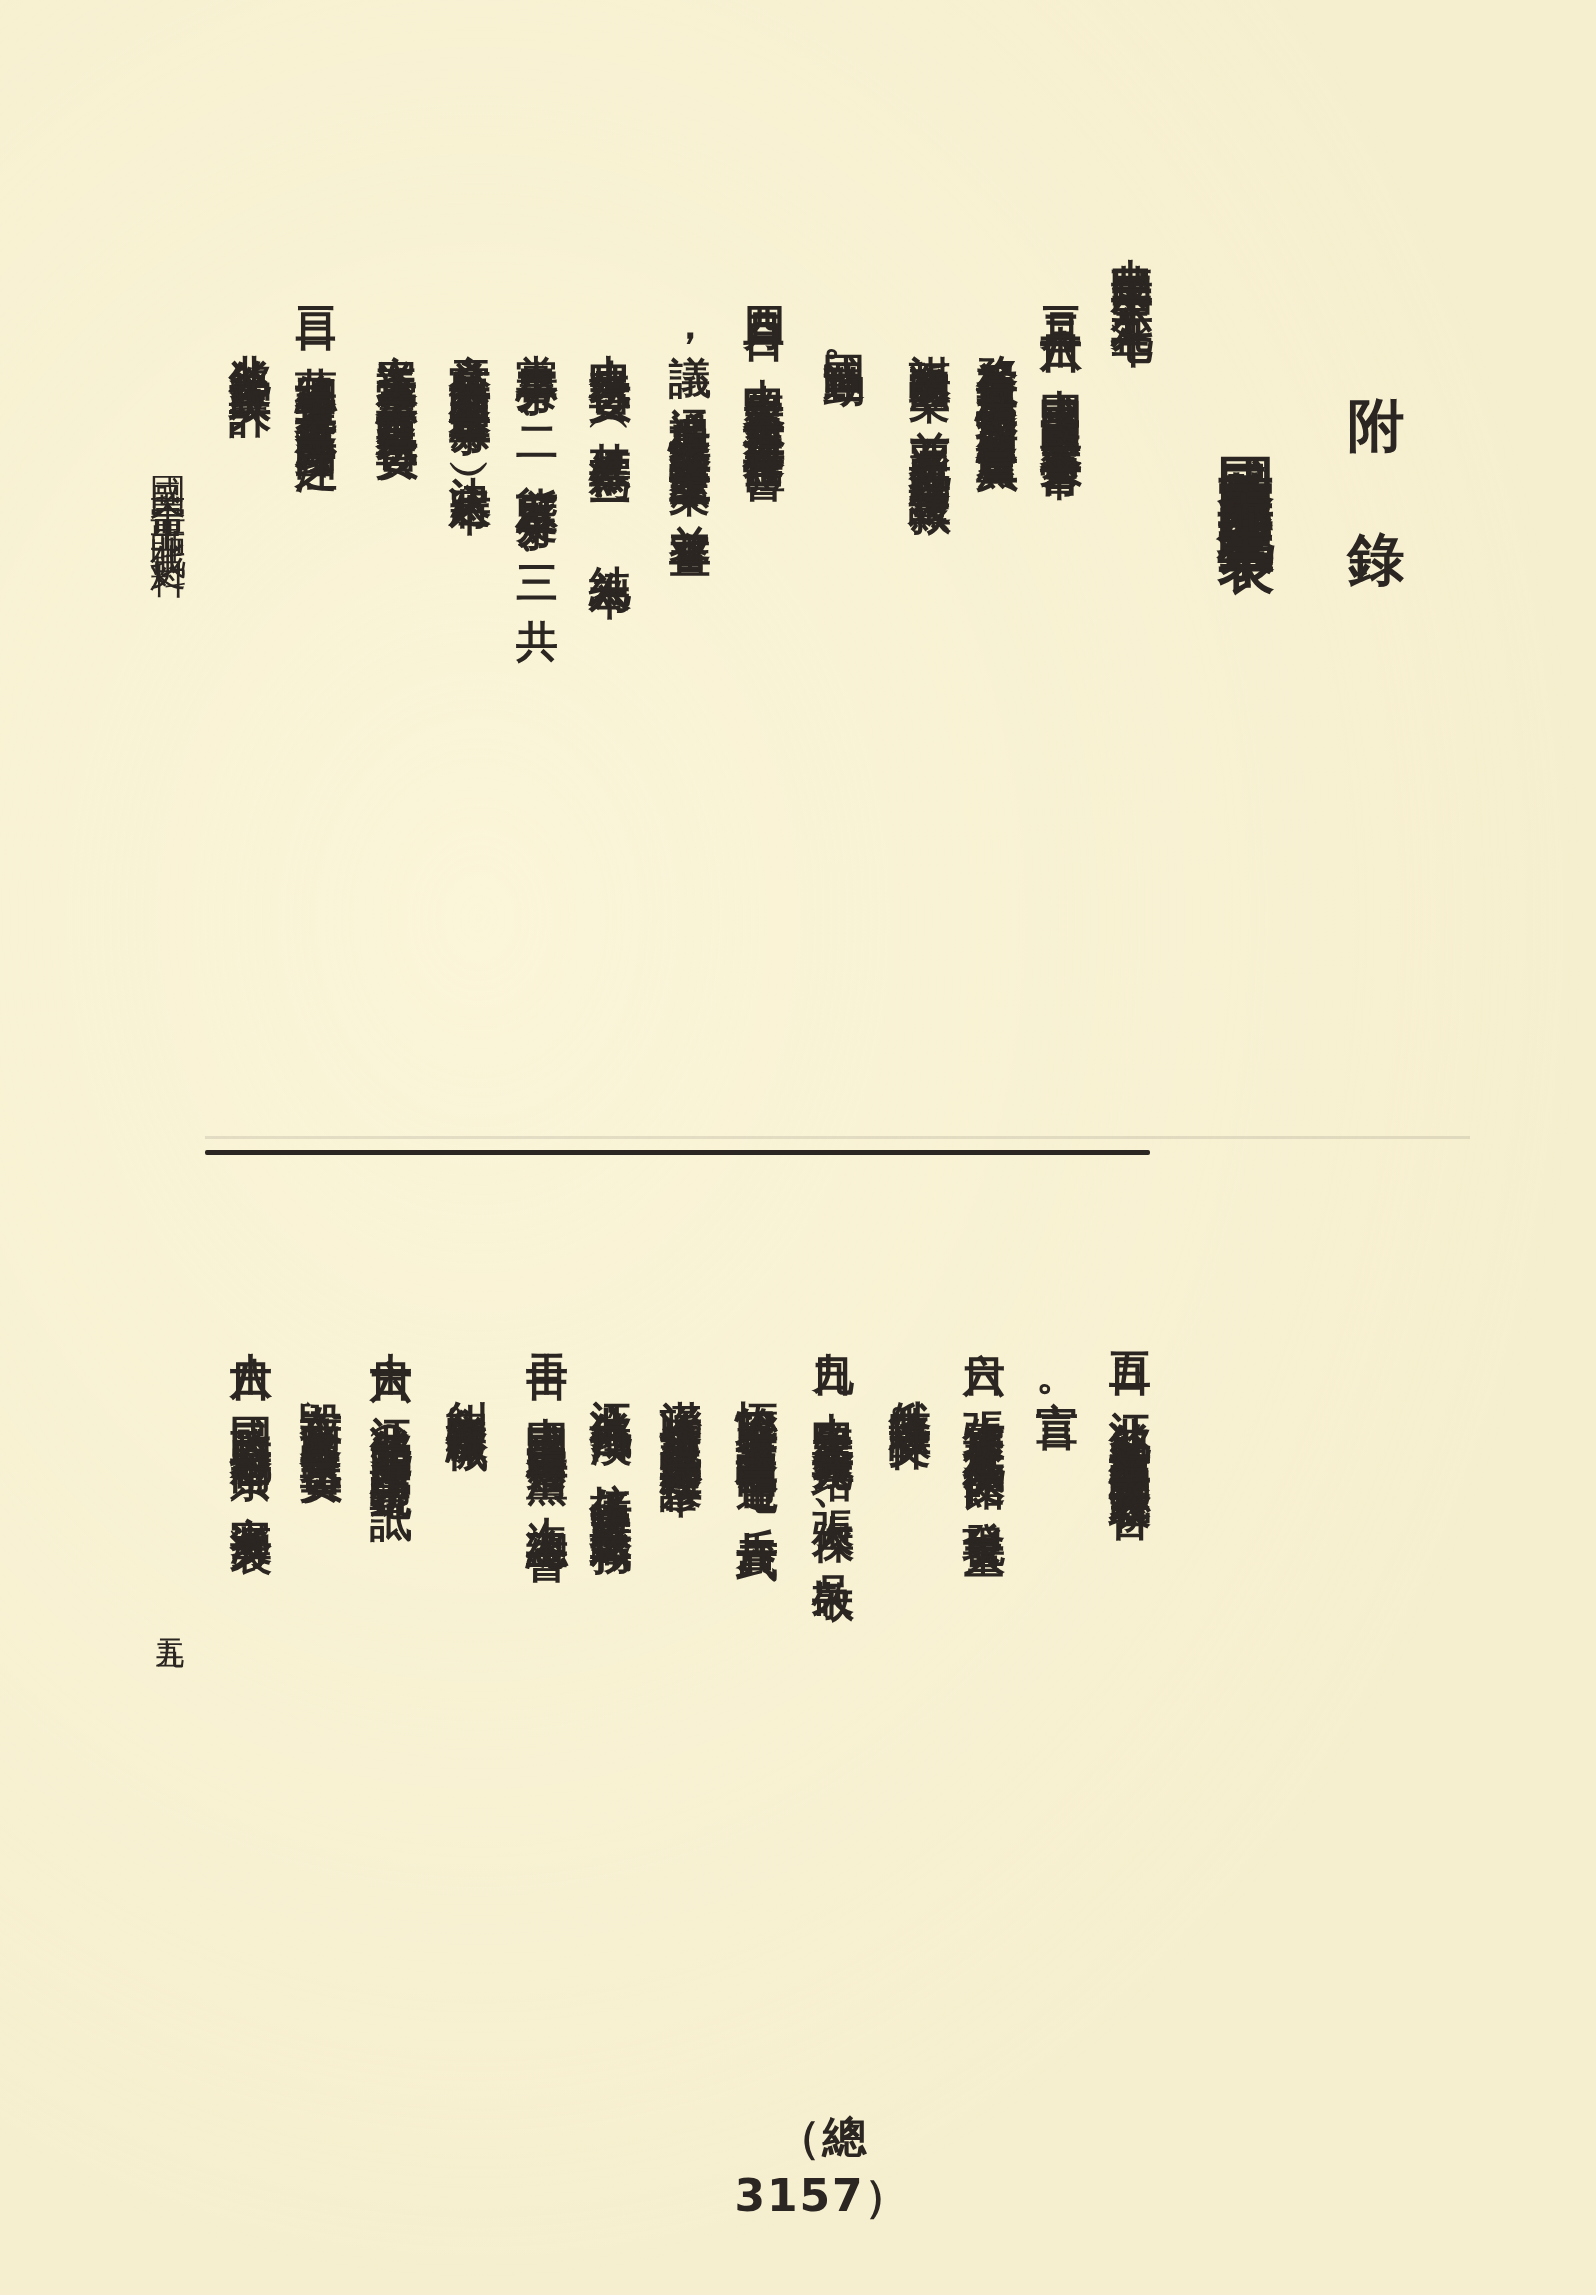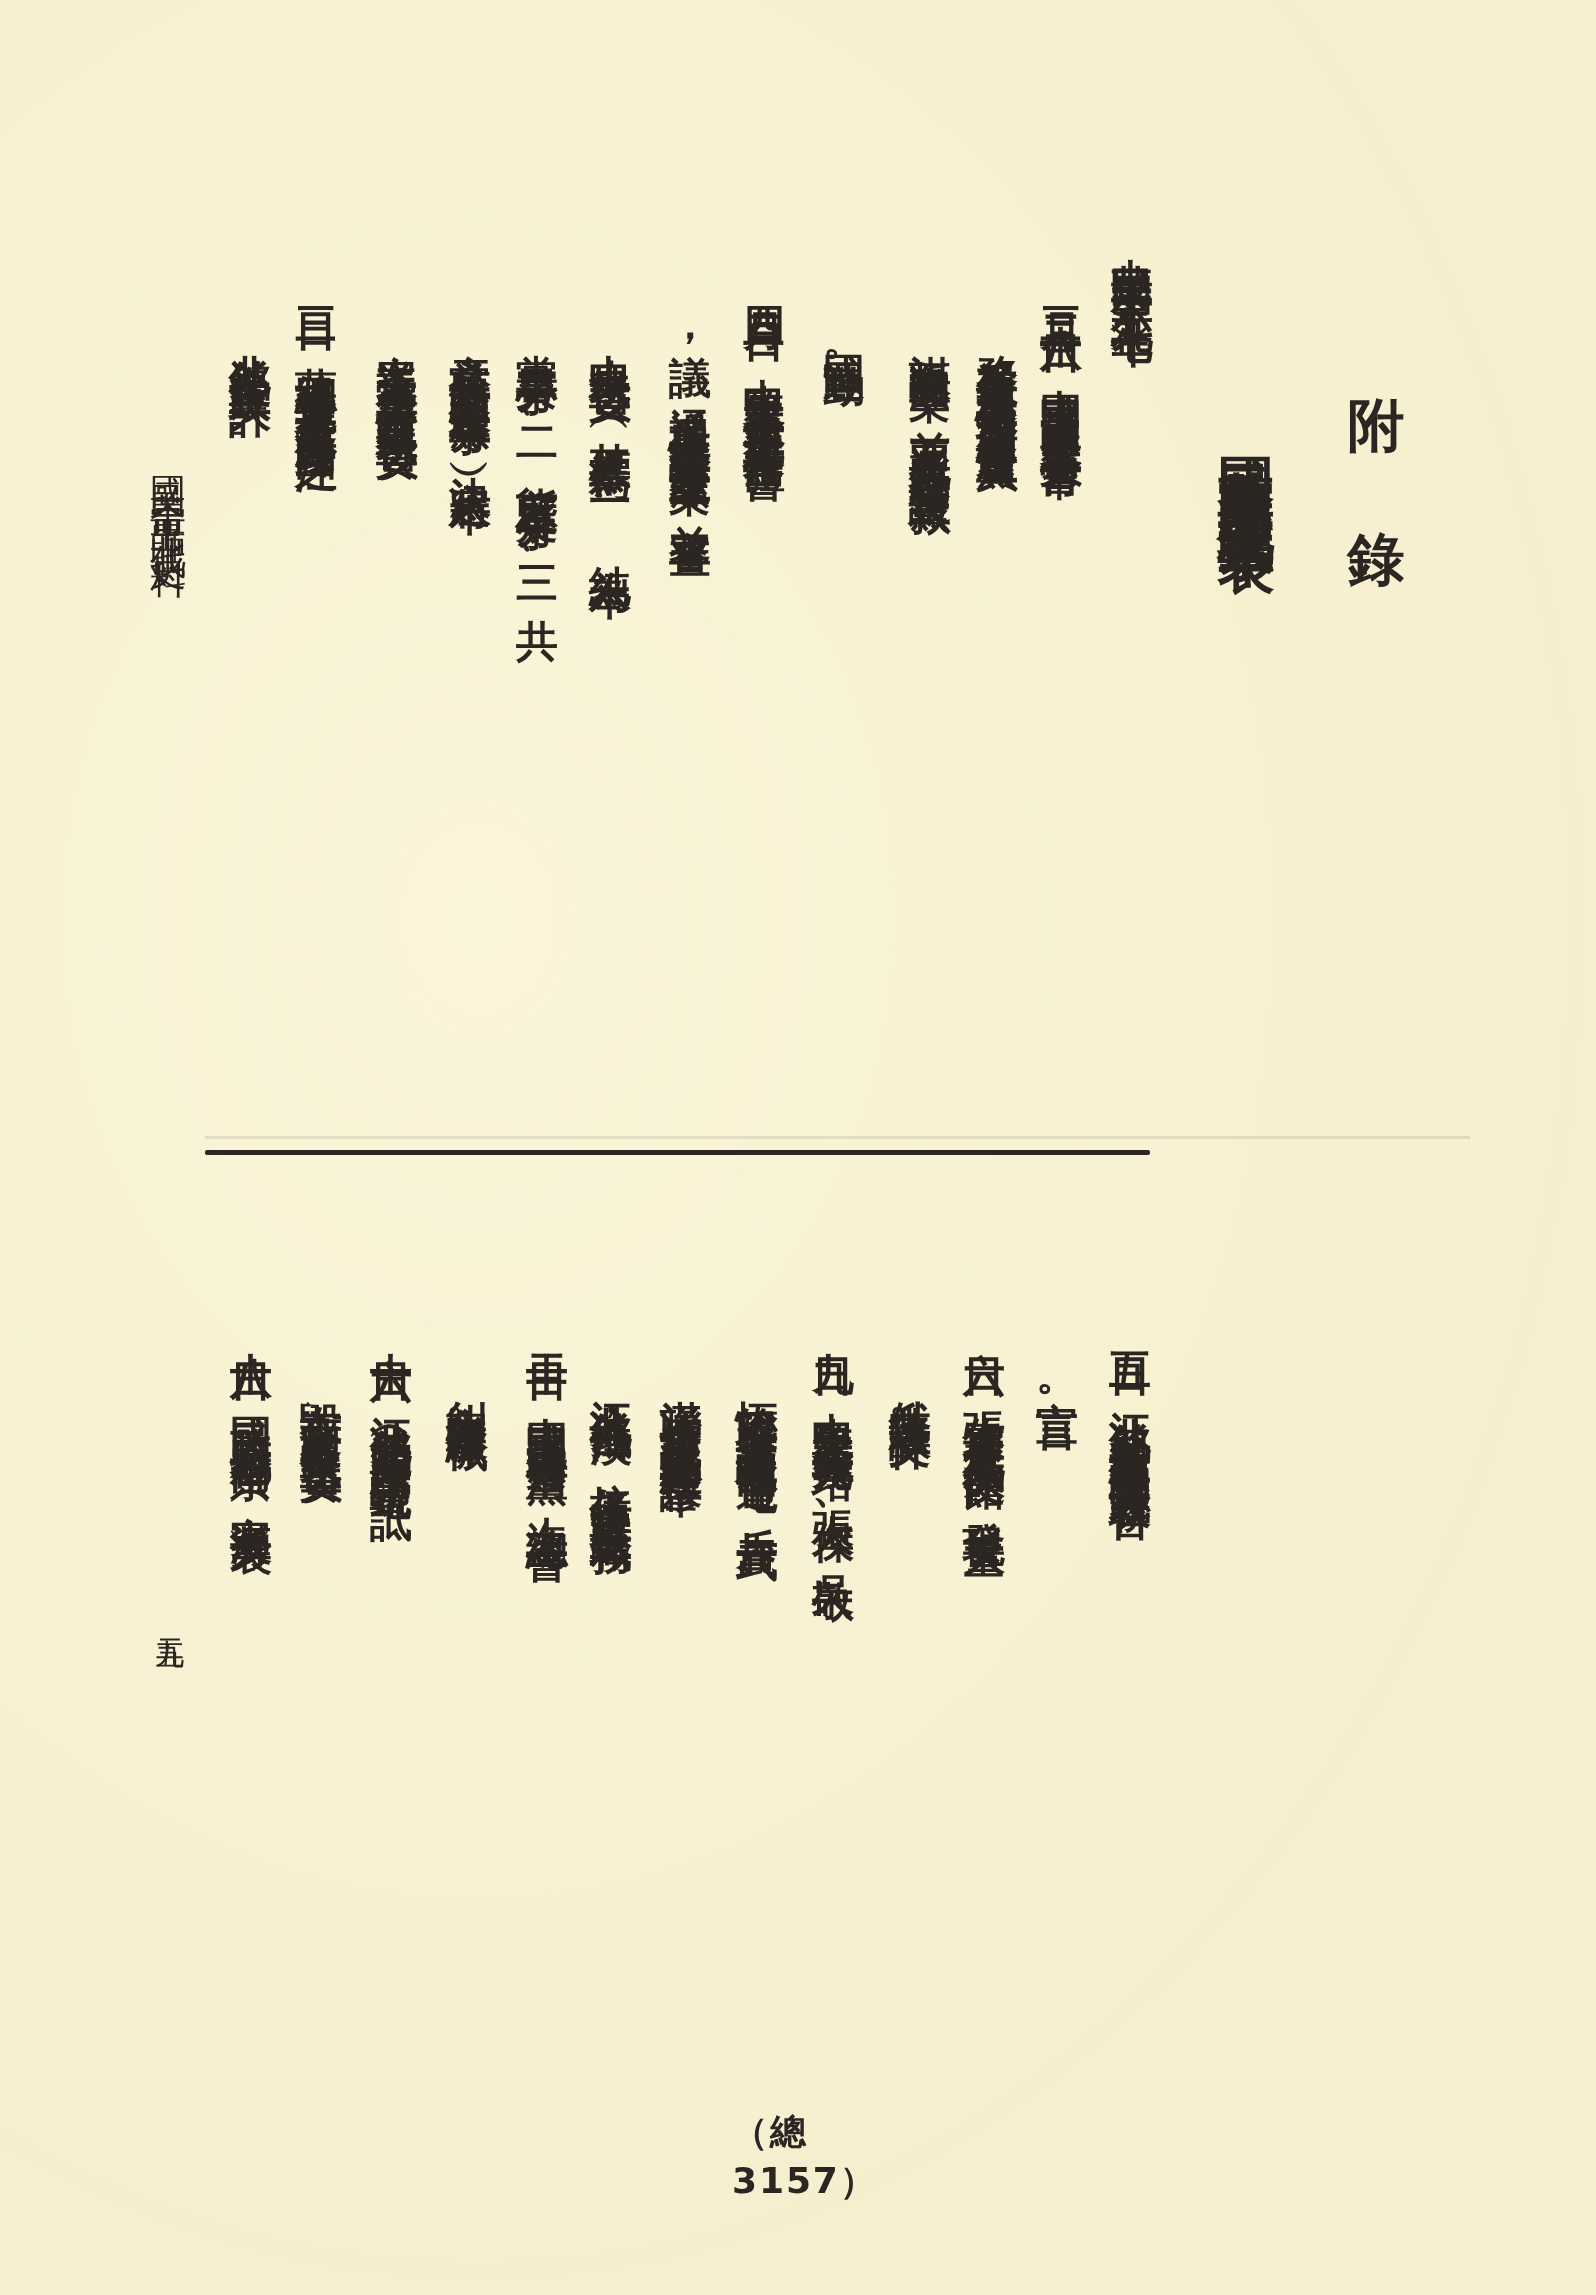--- a/index.html
+++ b/index.html
@@ -26,22 +26,22 @@
   .page-num { font-size:28.5px; letter-spacing:1.9px; font-weight:normal; }
   .rule {
     position:absolute; left:205px; top:1150px; width:945px; height:4.8px;
     background:#2b2622; border-radius:1.9px;
   }
   .ghost-rule {
     position:absolute; left:205px; top:1136px; width:1265px; height:2.9px;
     background:rgba(120,115,110,0.18);
   }
   .serial {
-    position:absolute; left:732px; top:2108px; width:181px; 
-    font-size:36px; font-weight:bold; letter-spacing:1.9px;
+    position:absolute; left:732px; top:2108px; width:181px; text-align:center;
+    font-size:44px; font-weight:bold; letter-spacing:1.9px;
     font-family:"DejaVu Sans", "Liberation Sans", sans-serif;
   }
 </style>
 </head>
 <body>
 
 <div class="col title-aux" style="left:1349px; top:352px;">附錄</div>
 <div class="col title-main" style="left:1219px; top:412px;">國民革命軍出師北伐大事年表</div>
 
 <div>

